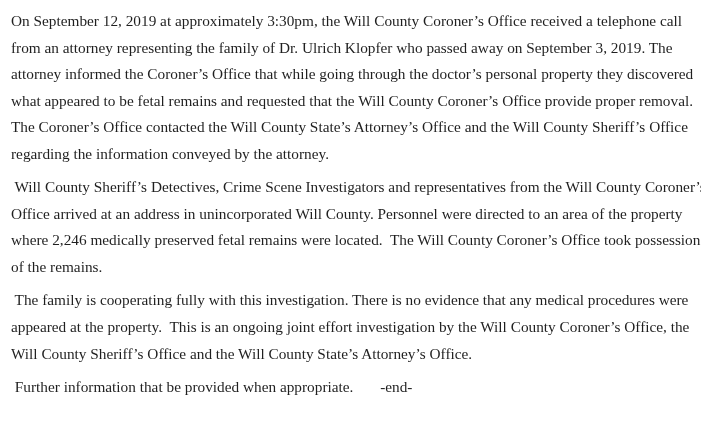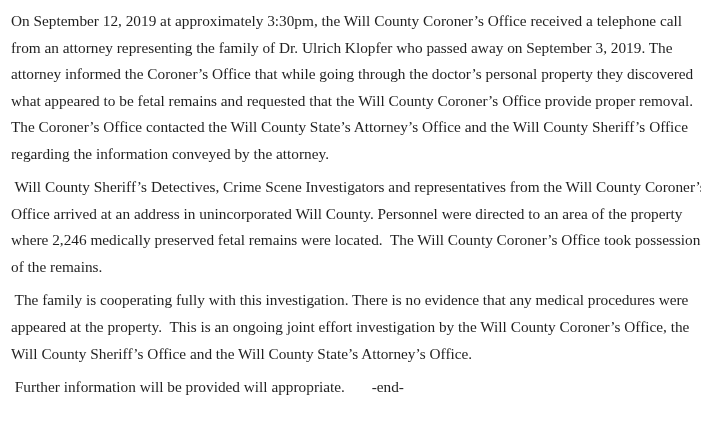--- a/index.html
+++ b/index.html
@@ -39,14 +39,14 @@
 what appeared to be fetal remains and requested that the Will County Coroner’s Office provide proper removal.
 The Coroner’s Office contacted the Will County State’s Attorney’s Office and the Will County Sheriff’s Office
 regarding the information conveyed by the attorney.</p>
   <p> Will County Sheriff’s Detectives, Crime Scene Investigators and representatives from the Will County Coroner’s
 Office arrived at an address in unincorporated Will County. Personnel were directed to an area of the property
 where 2,246 medically preserved fetal remains were located.  The Will County Coroner’s Office took possession
 of the remains.</p>
   <p> The family is cooperating fully with this investigation. There is no evidence that any medical procedures were
 appeared at the property.  This is an ongoing joint effort investigation by the Will County Coroner’s Office, the
 Will County Sheriff’s Office and the Will County State’s Attorney’s Office.</p>
-  <p> Further information will be provided will appropriate.       -end-</p>
+  <p> Further information that be provided when appropriate.       -end-</p>
 </main>
 
 </body></html>

